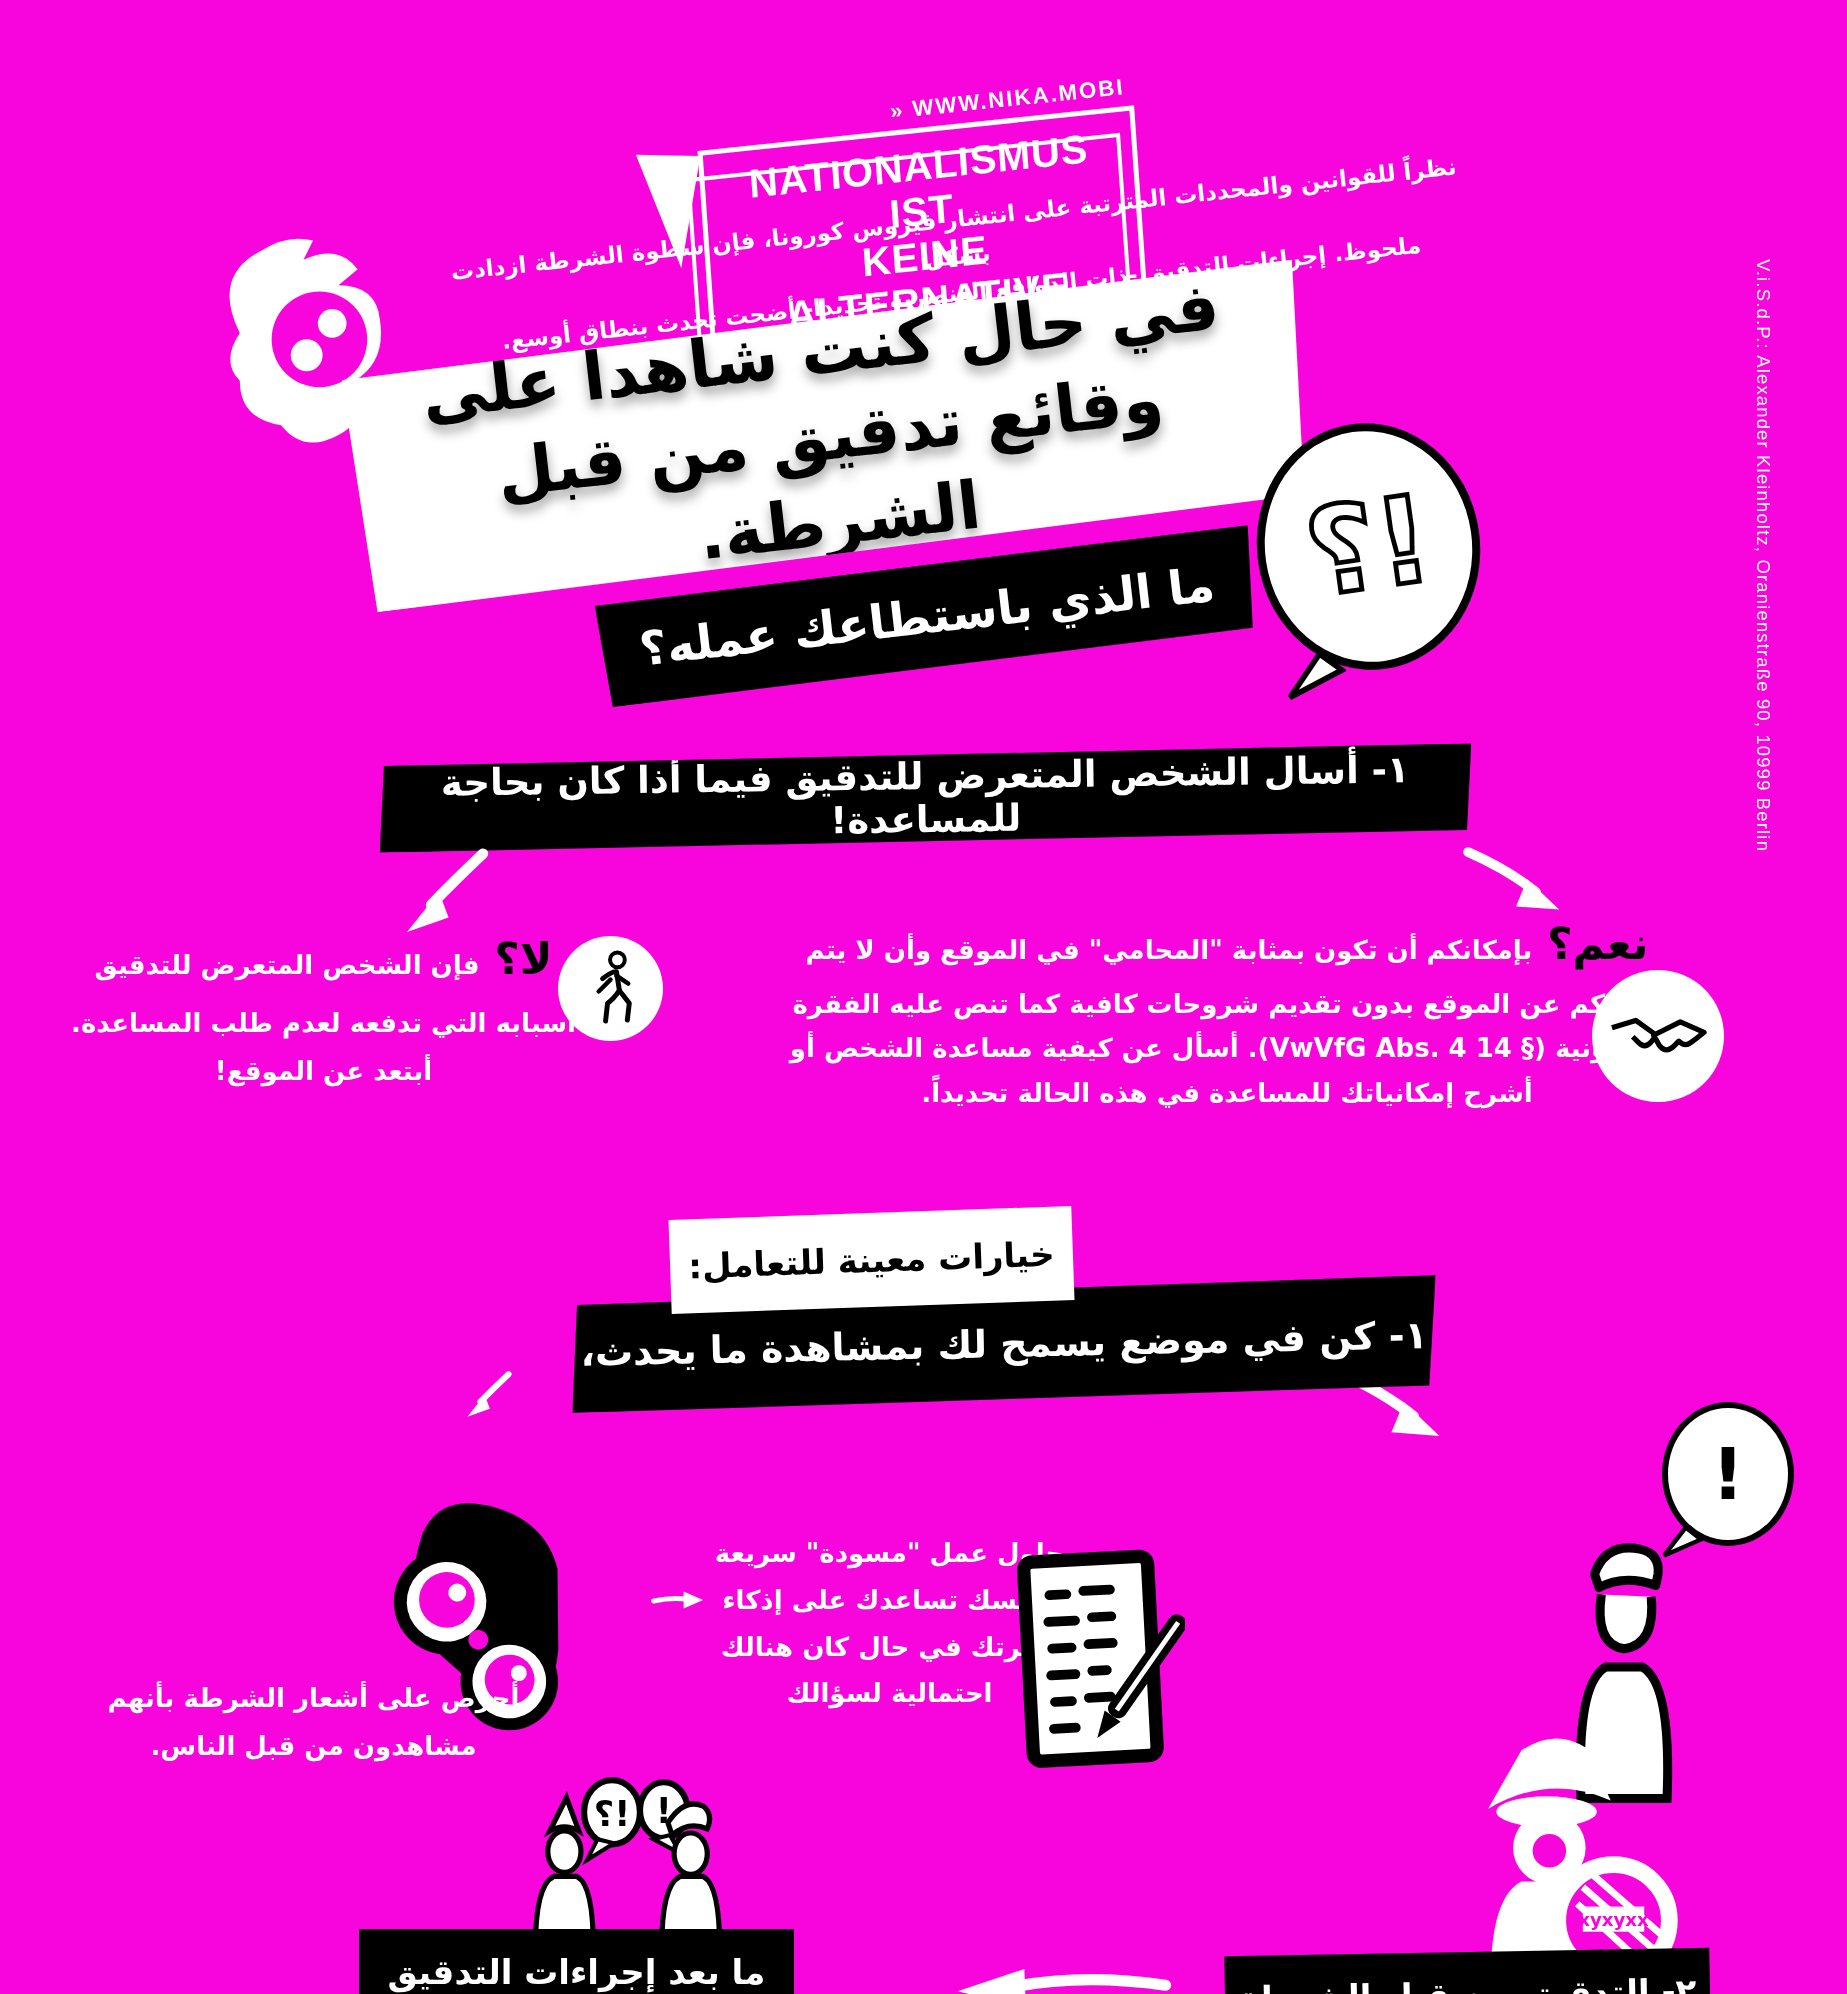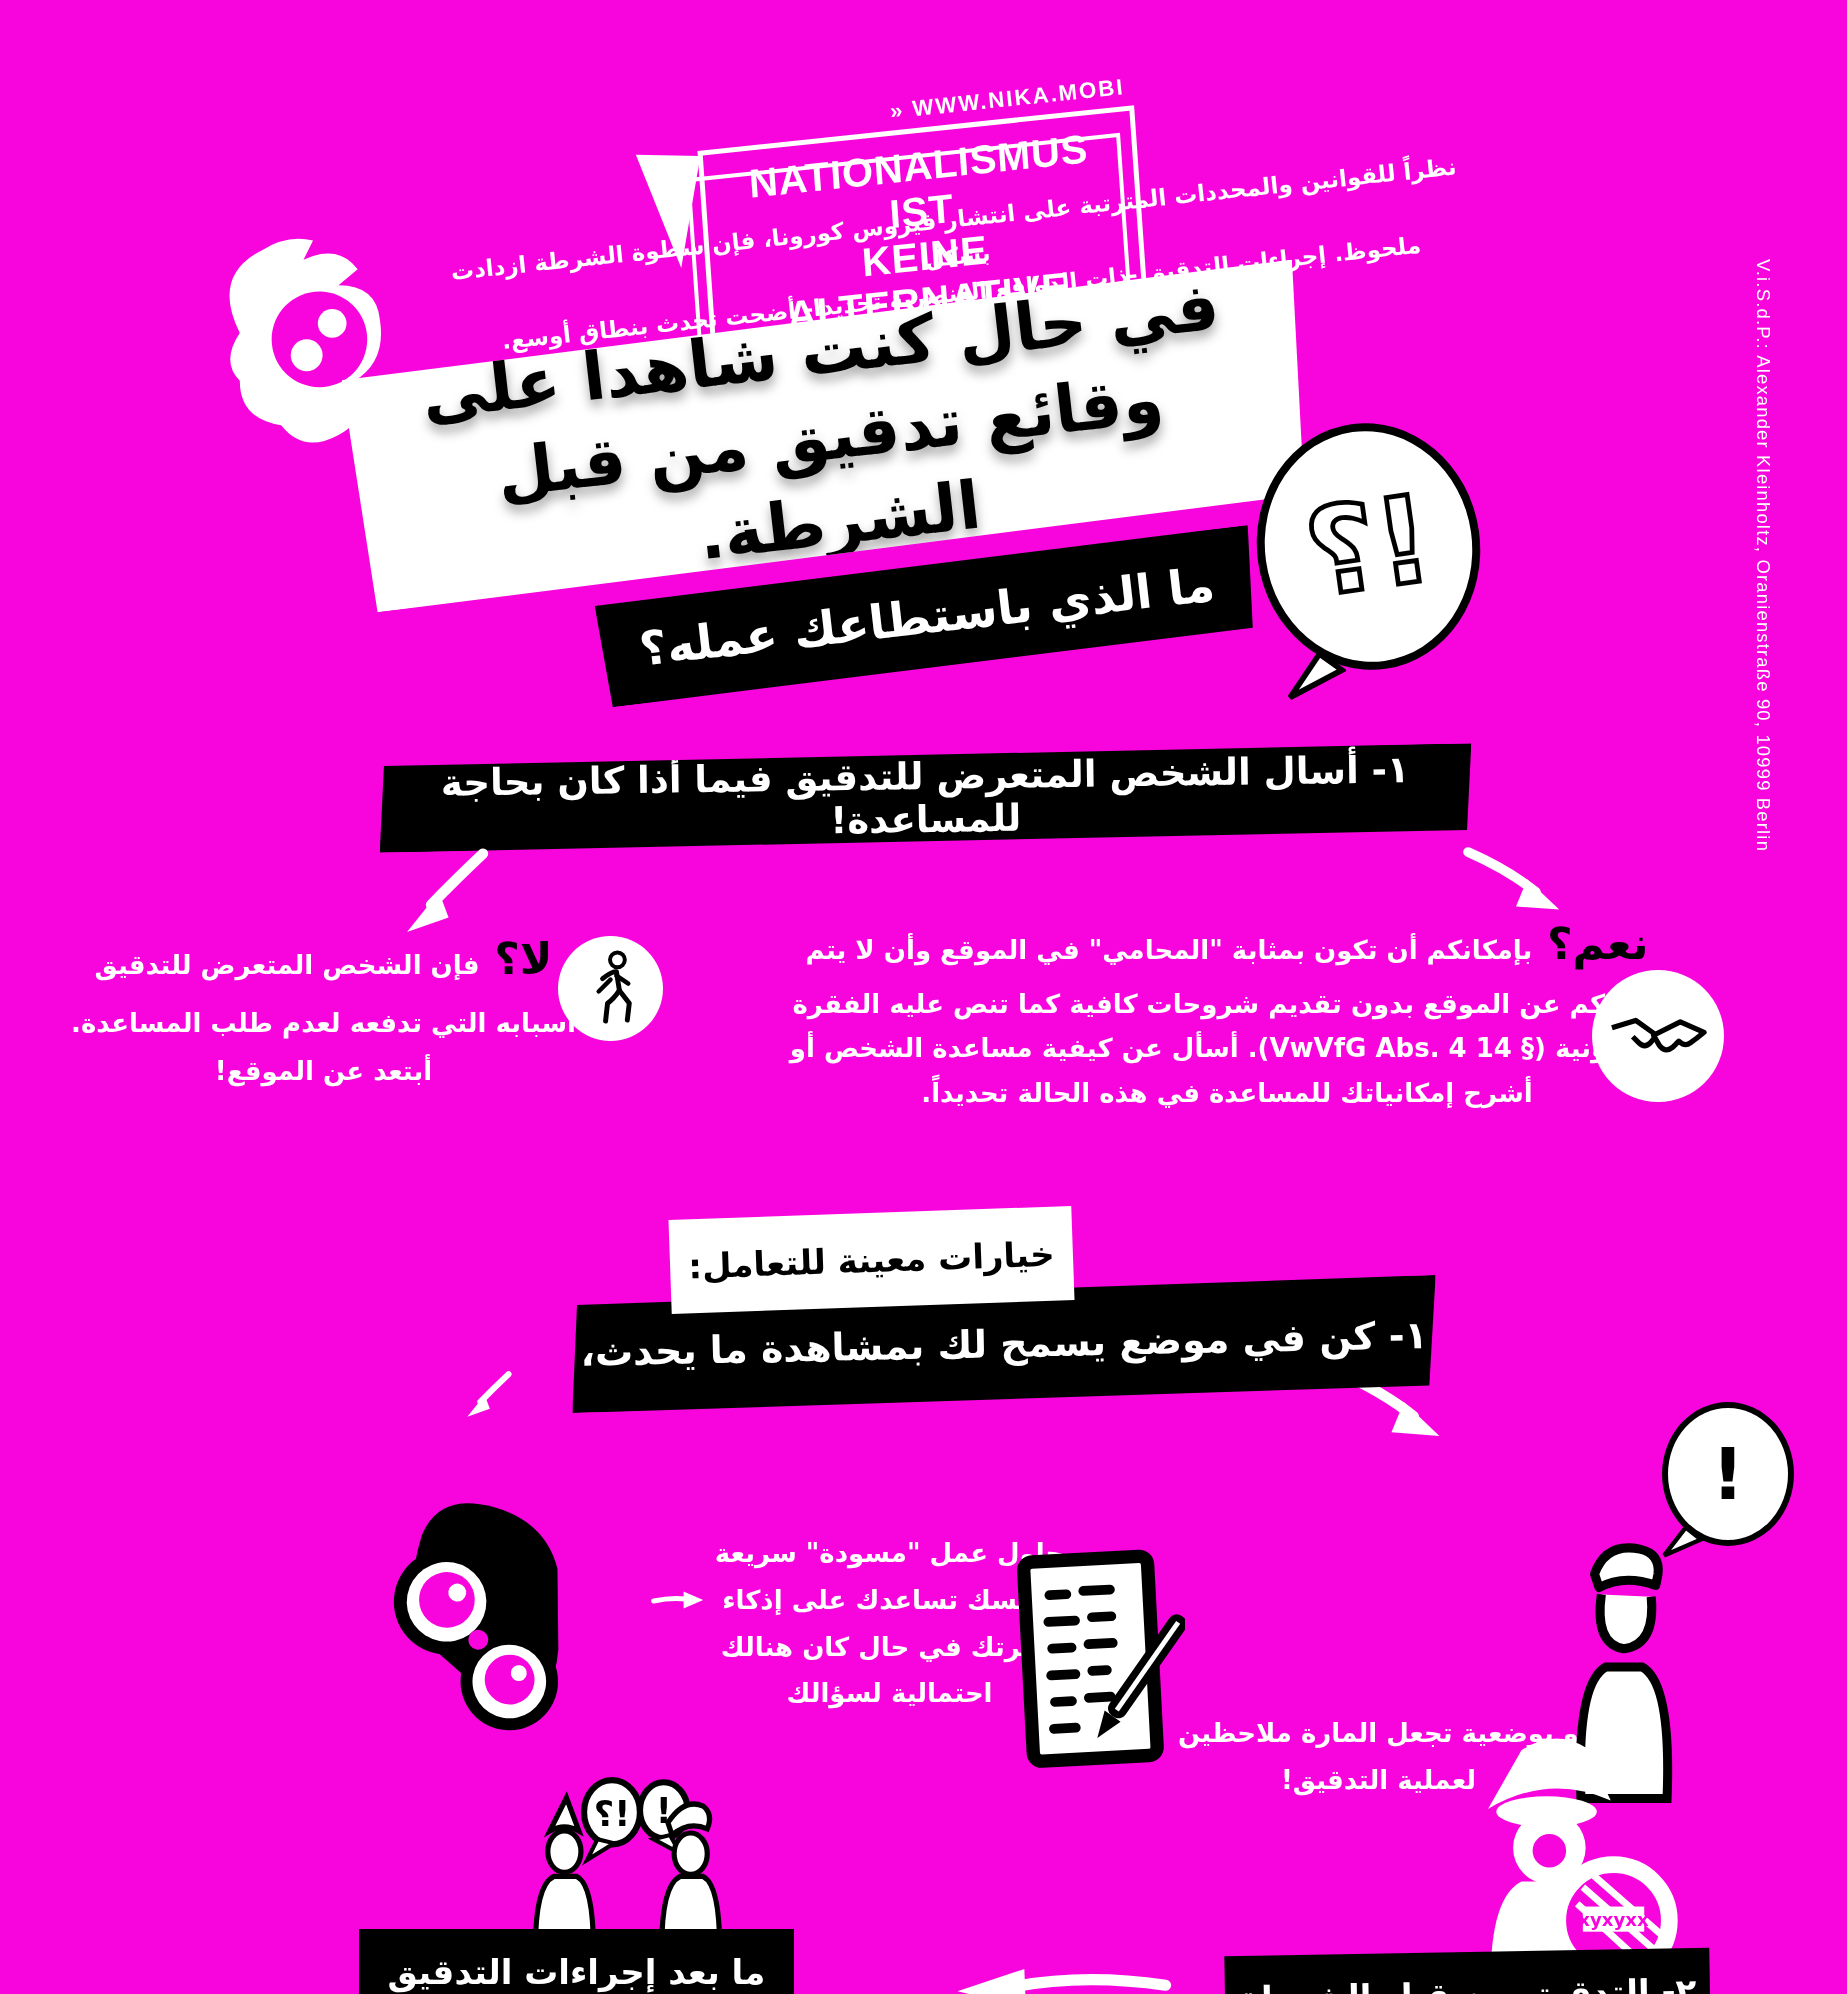--- a/index.html
+++ b/index.html
@@ -243,22 +243,22 @@
         <circle cx="75" cy="111" r="9" fill="#fff"></circle>
         <circle cx="142" cy="190" r="49" fill="#000"></circle>
         <circle cx="142" cy="190" r="37" fill="#fff"></circle>
         <circle cx="142" cy="188" r="25" fill="var(--bg)"></circle>
         <circle cx="150" cy="180" r="8" fill="#fff"></circle>
         <circle cx="104" cy="154" r="10" fill="var(--bg)"></circle>
       </g>
     </svg>
   </div>
 
+  <div id="watch-text" class="abs rtl wtxt center">أحرص على أشعار الشرطة بأنهم مشاهدون من قبل الناس.</div>
   <div id="note-text" class="abs rtl wtxt center">حاول عمل "مسودة" سريعة لنفسك تساعدك على إذكاء ذاكرتك في حال كان هنالك احتمالية لسؤالك</div>
-  <div id="bystander-text" class="abs rtl wtxt center">و بوضعية تجعل المارة ملاحظين لعملية التدقيق!</div>
 
   <div class="abs" style="left:1013px;top:1544px;">
     <svg width="172" height="231" viewBox="0 0 140 190">
       <g transform="rotate(-3 70 95)">
         <rect x="12" y="12" width="102" height="164" rx="7" fill="#fff" stroke="#000" stroke-width="11"></rect>
         <g fill="#000">
           <rect x="28" y="36" width="22" height="8" rx="4"></rect>
             <rect x="56" y="34" width="30" height="8" rx="4"></rect>
           <rect x="26" y="58" width="30" height="8" rx="4"></rect>
             <rect x="62" y="56" width="24" height="8" rx="4"></rect>

